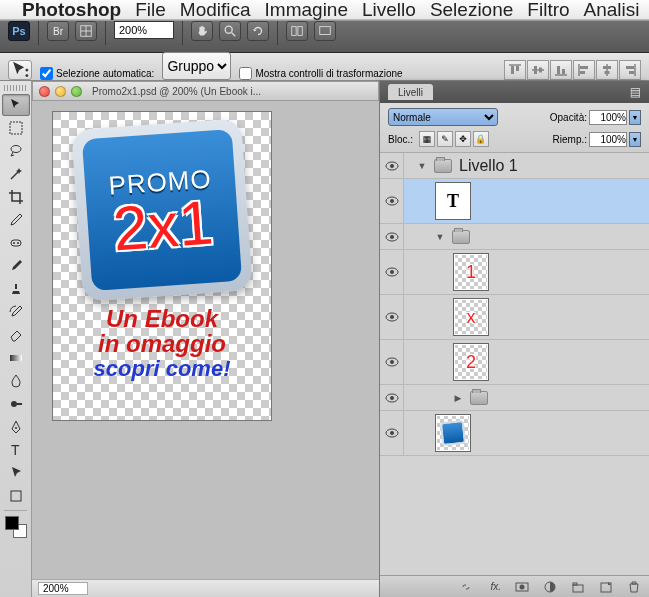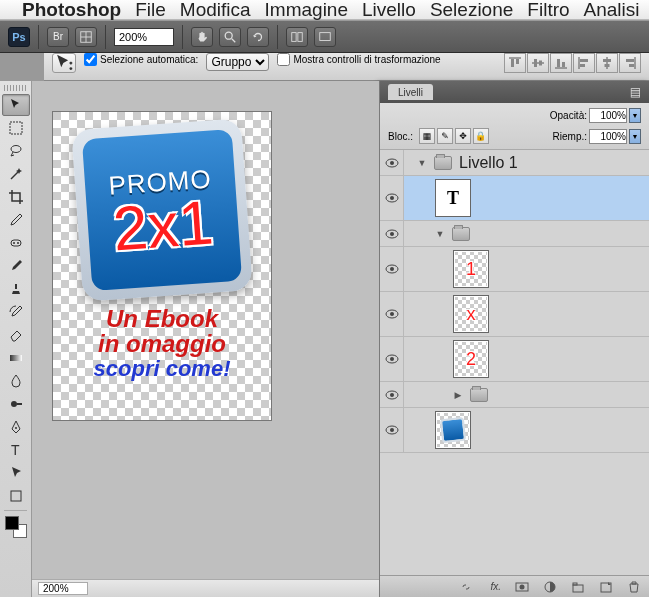--- a/index.html
+++ b/index.html
@@ -5,32 +5,32 @@
 * { box-sizing: border-box; margin: 0; padding: 0; font-family: "Lucida Grande", Arial, sans-serif; }
 body { width: 649px; height: 597px; background: #999; overflow: hidden; font-size: 11px; }
 
 
 .menubar { height: 20px; background: linear-gradient(#fdfdfd,#e8e8e8); display: flex; align-items: center; padding: 4px 8px; gap: 14px; border-bottom: 1px solid #b8b8b8; font-size: 19px; }
 .menubar .apple { font-size: 14px; }
 .menubar .app-name { font-weight: bold; }
 .menubar span { color: #222; cursor: default; }
 
 
-.apptoolbar { height: 33px; background: linear-gradient(#6f6f6f,#575757); display: flex; align-items: center; padding: 0 8px; gap: 6px; border-top: 1px solid #9a9a9a; border-bottom: 1px solid #2b2b2b; }
+.apptoolbar { height: 33px; background: linear-gradient(#6f6f6f,#575757); display: flex; padding: 0 8px; gap: 6px; border-top: 1px solid #9a9a9a; border-bottom: 1px solid #2b2b2b; }
 .tb-icon { width: 22px; height: 20px; background: linear-gradient(#7d7d7d,#636363); border: 1px solid #3f3f3f; border-radius: 3px; display: flex; align-items: center; justify-content: center; color: #eee; font-size: 10px; }
 .tb-icon.ps { background: #1a2433; color: #7bb7ee; font-weight: bold; font-size: 11px; border-color: #0f1722; }
 .tb-sep { width: 1px; height: 24px; background: #3d3d3d; margin: 0 2px; }
 .zoom-sel { width: 60px; height: 18px; background: #fff; border: 1px solid #333; font-size: 11px; padding: 0 4px; }
 .tb-icon svg { width: 14px; height: 14px; }
 
 
-.optbar { height: 28px; background: linear-gradient(#e7e7e7,#cfcfcf); border-bottom: 1px solid #888; display: flex; align-items: flex-start; padding: 0 8px; gap: 8px; font-size: 10px; margin-left: 44px; }
+.optbar { height: 28px; background: linear-gradient(#e7e7e7,#cfcfcf); border-bottom: 1px solid #888; display: flex; align-items: flex-end; padding: 0 8px; gap: 8px; font-size: 10px; }
 .optbar .move-icon { width: 24px; height: 20px; background: linear-gradient(#fafafa,#dedede); border: 1px solid #999; border-radius: 3px; display: flex; align-items: center; justify-content: center; }
 .optbar label { display: flex; align-items: center; gap: 3px; }
-.optbar select { font-size: 12px; height: 18px; background: linear-gradient(#fbfbfb,#e3e3e3); border: 1px solid #888; border-radius: 3px; }
+.optbar select { font-size: 14px; height: 28px; background: linear-gradient(#fbfbfb,#e3e3e3); border: 1px solid #888; border-radius: 3px; }
 .opt-grp { display: flex; gap: 1px; margin-left: auto; }
 .opt-btn { width: 22px; height: 20px; background: linear-gradient(#f0f0f0,#d4d4d4); border: 1px solid #999; display: flex; align-items: center; justify-content: center; }
 .opt-btn svg { width: 14px; height: 14px; }
 
 
 .work { display: flex; height: calc(597px - 20px - 33px - 28px); }
 
 
 .tools { width: 32px; background: linear-gradient(#e2e2e2,#cfcfcf); border-right: 1px solid #9a9a9a; display: flex; flex-direction: column; padding-top: 4px; }
 .tools .grip { height: 6px; margin: 0 4px 3px; background: repeating-linear-gradient(90deg,#999 0 1px,transparent 1px 3px); }
@@ -331,20 +331,28 @@
         </svg>
       </div>
     <div class="tool-sep"></div>
     <div class="swatches">
         <div class="bg"></div>
         <div class="fg"></div>
       </div>
   </div>
 
   <div class="docwin">
+    <div class="docwin-title">
+      <div class="traffic">
+        <span class="tred"></span>
+        <span class="tyel"></span>
+        <span class="tgrn"></span>
+      </div>
+      <span>Promo2x1.psd @ 200% (Un Ebook i...</span>
+    </div>
     <div class="canvas-wrap">
       <div class="canvas">
         <div class="promo-badge">
           <div class="promo-inner">
             <div class="line1">PROMO</div>
             <div class="line2">2x1</div>
           </div>
         </div>
         <div class="promo-text">
           <div class="l1">Un Ebook</div>
@@ -358,20 +366,21 @@
     </div>
   </div>
 
   <div class="layers">
     <div class="tabrow">
       <div class="tab">Livelli</div>
       <div class="menu-icon">▤</div>
     </div>
     <div class="opts">
       <div class="row">
+        <select><option>Normale</option></select>
         <div class="field">
           <span>Opacità:</span>
           <input value="100%" style="">
           <span style="width:12px;height:15px;background:linear-gradient(#a7c8ef,#87b0e0);border:1px solid #567;display:flex;align-items:center;justify-content:center;font-size:7px;">▼</span>
         </div>
       </div>
       <div class="row">
         <span>Bloc.:</span>
         <div class="lock-icons">
           <span>▦</span>

